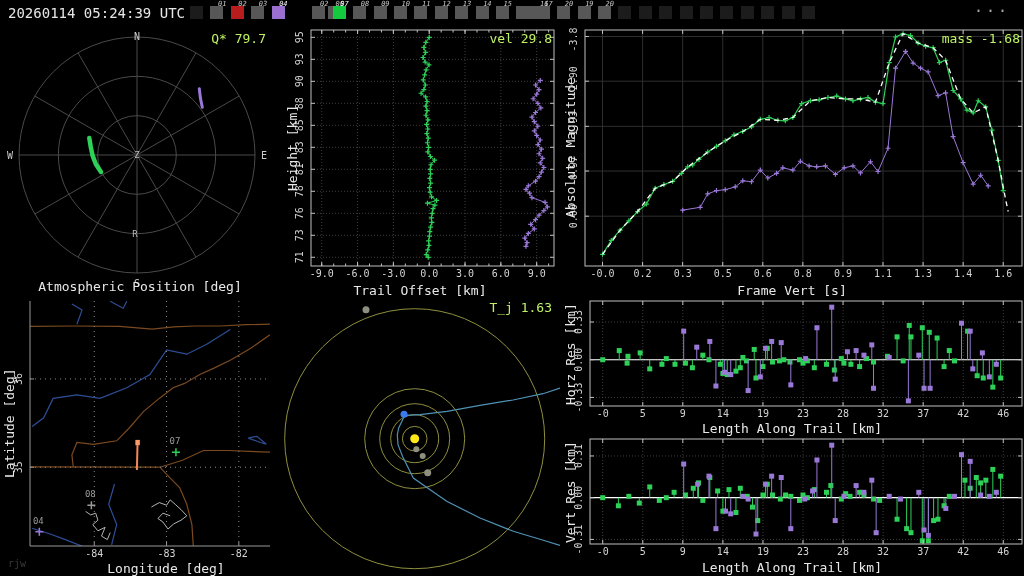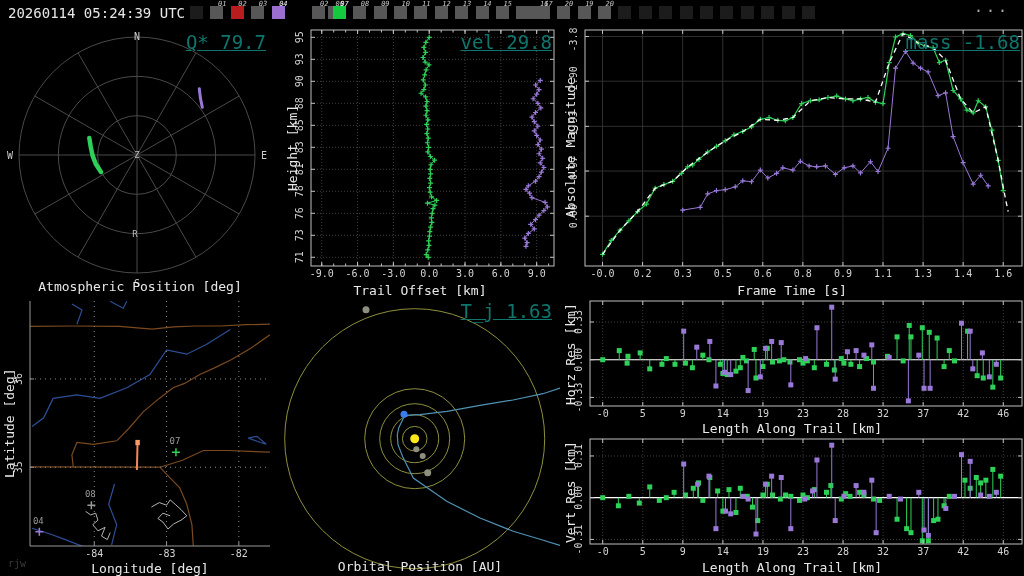--- a/index.html
+++ b/index.html
@@ -6,21 +6,21 @@
   body{width:1024px;height:576px;position:relative;overflow:hidden;
        font-family:"DejaVu Sans Mono","Liberation Mono",monospace;color:#ddd;}
   #topbar{position:absolute;left:0;top:0;width:1024px;height:28px;background:#000;}
   #clock{position:absolute;left:8px;top:5px;font-size:14px;color:#e6e6e6;white-space:pre;}
   #menu-dots{position:absolute;right:14px;top:-2px;font-size:15px;letter-spacing:3px;color:#aaa;cursor:pointer;}
   .slot{position:absolute;top:6px;width:13px;height:13px;font-style:italic;}
   .slot .lbl{position:absolute;right:-3px;top:-5px;font-size:7px;line-height:7px;color:#c9c9c9;}
   .slot.active .lbl,.slot.active_alt .lbl{color:#fff;}
   .panel{position:absolute;}
   .panel svg{position:absolute;left:0;top:0;}
-  .anno{position:absolute;font-size:19px;color:#0f766e;white-space:pre;z-index:3;text-decoration:underline;}
+  .anno{position:absolute;font-size:13px;color:#bef264;white-space:pre;z-index:3;}
   .xlab{position:absolute;left:0;width:100%;text-align:center;font-size:13px;color:#e8e8e8;z-index:3;}
   .ylab{position:absolute;font-size:13px;color:#e8e8e8;white-space:nowrap;
         transform:rotate(-90deg);transform-origin:left top;z-index:3;}
   .caption{position:absolute;left:0;width:100%;text-align:center;font-size:13px;color:#e8e8e8;z-index:3;}
   #watermark{position:absolute;left:8px;top:558px;font-size:10px;color:#383838;}
   text{font-family:"DejaVu Sans Mono","Liberation Mono",monospace;}
 </style>
 </head>
 <body>
 
@@ -517,21 +517,21 @@
         <line x1="25" x2="29" y1="53.203155818540466" y2="53.203155818540466" stroke="#c0c0c0"></line>
         <line x1="462" x2="458" y1="53.203155818540466" y2="53.203155818540466" stroke="#c0c0c0"></line>
         <text x="17" y="53.203155818540466" font-size="10" fill="#d4d4d4" text-anchor="middle" transform="rotate(-90 17 53.203155818540466)">-2.90</text>
         <line x1="25" x2="29" y1="8.516765285996087" y2="8.516765285996087" stroke="#c0c0c0"></line>
         <line x1="462" x2="458" y1="8.516765285996087" y2="8.516765285996087" stroke="#c0c0c0"></line>
         <text x="17" y="8.516765285996087" font-size="10" fill="#d4d4d4" text-anchor="middle" transform="rotate(-90 17 8.516765285996087)">-3.86</text>
       </g>
     </svg>
   <div class="anno" style="right:4px;top:3px">mass -1.68</div>
   <div class="ylab" style="left:3px;top:190px">Absolute Magnitude</div>
-  <div class="xlab" style="bottom:0px">Frame Time [s]</div>
+  <div class="xlab" style="bottom:0px">Frame Vert [s]</div>
 </div>
 
 <div class="panel" style="left:0;top:298px;width:280px;height:278px">
   <svg id="svg-map" width="280" height="278">
       <defs>
         <clipPath id="mapclip">
           <rect x="30" y="3" width="240" height="245"></rect>
         </clipPath>
       </defs>
       <g clip-path="url(#mapclip)">
@@ -571,40 +571,39 @@
       <line x1="166.55421686746985" x2="166.55421686746985" y1="248" y2="244" stroke="#999"></line>
       <text x="166.55421686746985" y="259" font-size="10" fill="#d4d4d4" text-anchor="middle">-83</text>
       <line x1="238.84337349397603" x2="238.84337349397603" y1="248" y2="244" stroke="#999"></line>
       <text x="238.84337349397603" y="259" font-size="10" fill="#d4d4d4" text-anchor="middle">-82</text>
       <line x1="30" x2="34" y1="169.24684684684672" y2="169.24684684684672" stroke="#999"></line>
       <text x="22" y="169.24684684684672" font-size="10" fill="#d4d4d4" text-anchor="middle" transform="rotate(-90 22 169.24684684684672)">35</text>
       <line x1="30" x2="34" y1="80.95855855855862" y2="80.95855855855862" stroke="#999"></line>
       <text x="22" y="80.95855855855862" font-size="10" fill="#d4d4d4" text-anchor="middle" transform="rotate(-90 22 80.95855855855862)">36</text>
     </svg>
   <div class="ylab" style="left:2px;top:180px">Latitude [deg]</div>
-  <div class="xlab" style="bottom:0px;padding-left:20px;width:260px">Longitude [deg]</div>
+  <div class="xlab" style="bottom:0px;padding-left:36px;width:260px">Longitude [deg]</div>
 </div>
 
 <div class="panel" style="left:280px;top:298px;width:280px;height:278px">
   <svg id="svg-orbit" width="280" height="278">
       <circle cx="134.7" cy="140.7" r="12.3" fill="none" stroke="#8f8f3e" stroke-width="1"></circle>
       <circle cx="134.7" cy="140.7" r="24" fill="none" stroke="#8f8f3e" stroke-width="1"></circle>
       <circle cx="134.7" cy="140.7" r="35" fill="none" stroke="#8f8f3e" stroke-width="1"></circle>
       <circle cx="134.7" cy="140.7" r="50" fill="none" stroke="#8f8f3e" stroke-width="1"></circle>
       <circle cx="134.7" cy="140.7" r="130" fill="none" stroke="#8f8f3e" stroke-width="1"></circle>
       <polyline points="280,90 263,95.7 233,102 200,107.3 167,113.3 140,116.7 124.7,117.3 118.7,130 117.3,136.7 118,146.7 122.7,158.7 133.3,180 166.7,203.3 200,220 233.3,233.3 263.3,242.3 280,247.5" fill="none" stroke="#4f92b5" stroke-width="1.2"></polyline>
       <circle cx="134.7" cy="140.7" r="4.5" fill="#ffe81a"></circle>
       <circle cx="124" cy="116.3" r="3.5" fill="#3b7bf0"></circle>
       <circle cx="136.3" cy="151.3" r="3" fill="#8f8f80"></circle>
       <circle cx="142.7" cy="158" r="3" fill="#8f8f80"></circle>
       <circle cx="147.7" cy="174.7" r="3.5" fill="#8f8f80"></circle>
       <circle cx="86" cy="11.7" r="3.5" fill="#8f8f80"></circle>
     </svg>
   <div class="anno" style="right:8px;top:2px">T_j 1.63</div>
-  <div class="caption" style="bottom:2px">Orbital Position [AU]</div>
 </div>
 
 <div class="panel" style="left:560px;top:298px;width:464px;height:139px">
   <svg id="svg-horz" width="464" height="139">
       <g>
         <line x1="42.71356581334408" x2="42.71356581334408" y1="3" y2="108" stroke="#3e3e3e" stroke-dasharray="1,2"></line>
         <line x1="82.7700060471679" x2="82.7700060471679" y1="3" y2="108" stroke="#3e3e3e" stroke-dasharray="1,2"></line>
         <line x1="122.82644628099173" x2="122.82644628099173" y1="3" y2="108" stroke="#3e3e3e" stroke-dasharray="1,2"></line>
         <line x1="162.88288651481557" x2="162.88288651481557" y1="3" y2="108" stroke="#3e3e3e" stroke-dasharray="1,2"></line>
         <line x1="202.9393267486394" x2="202.9393267486394" y1="3" y2="108" stroke="#3e3e3e" stroke-dasharray="1,2"></line>

